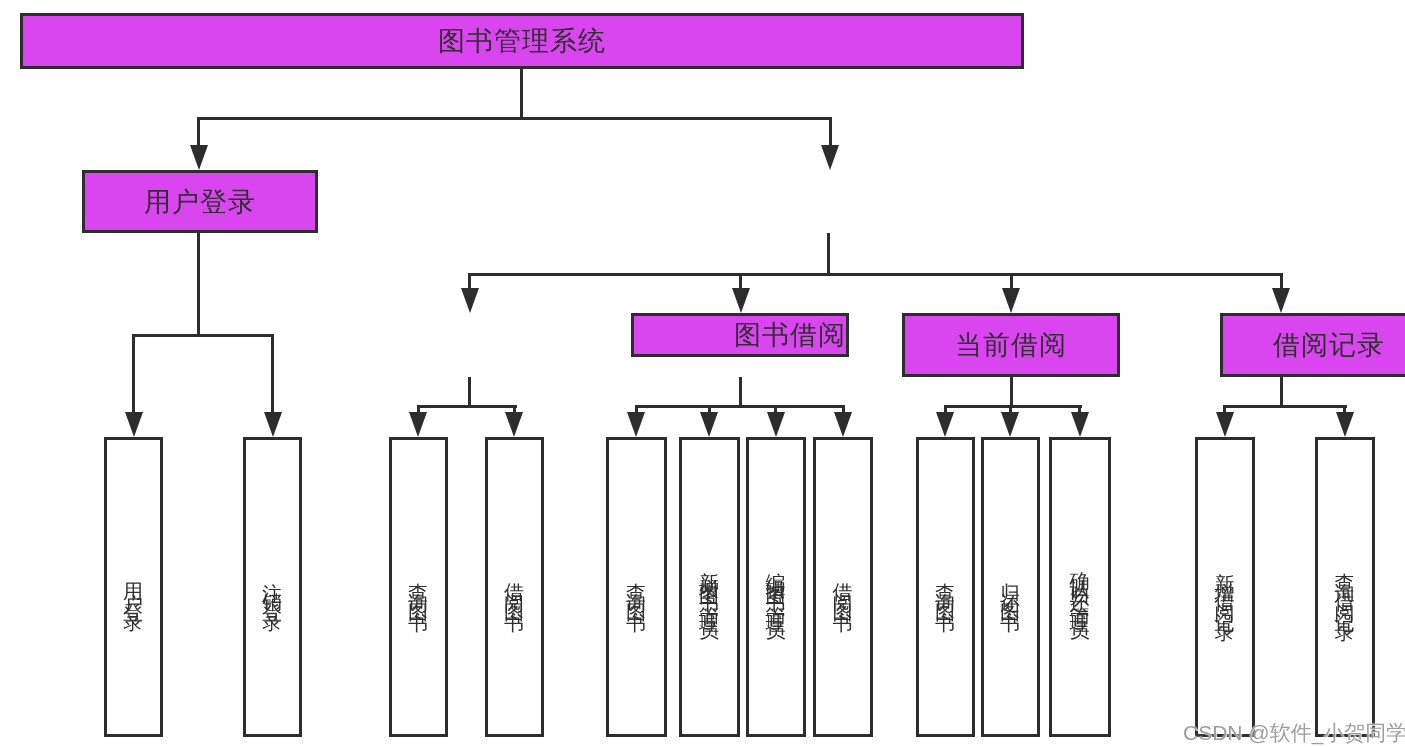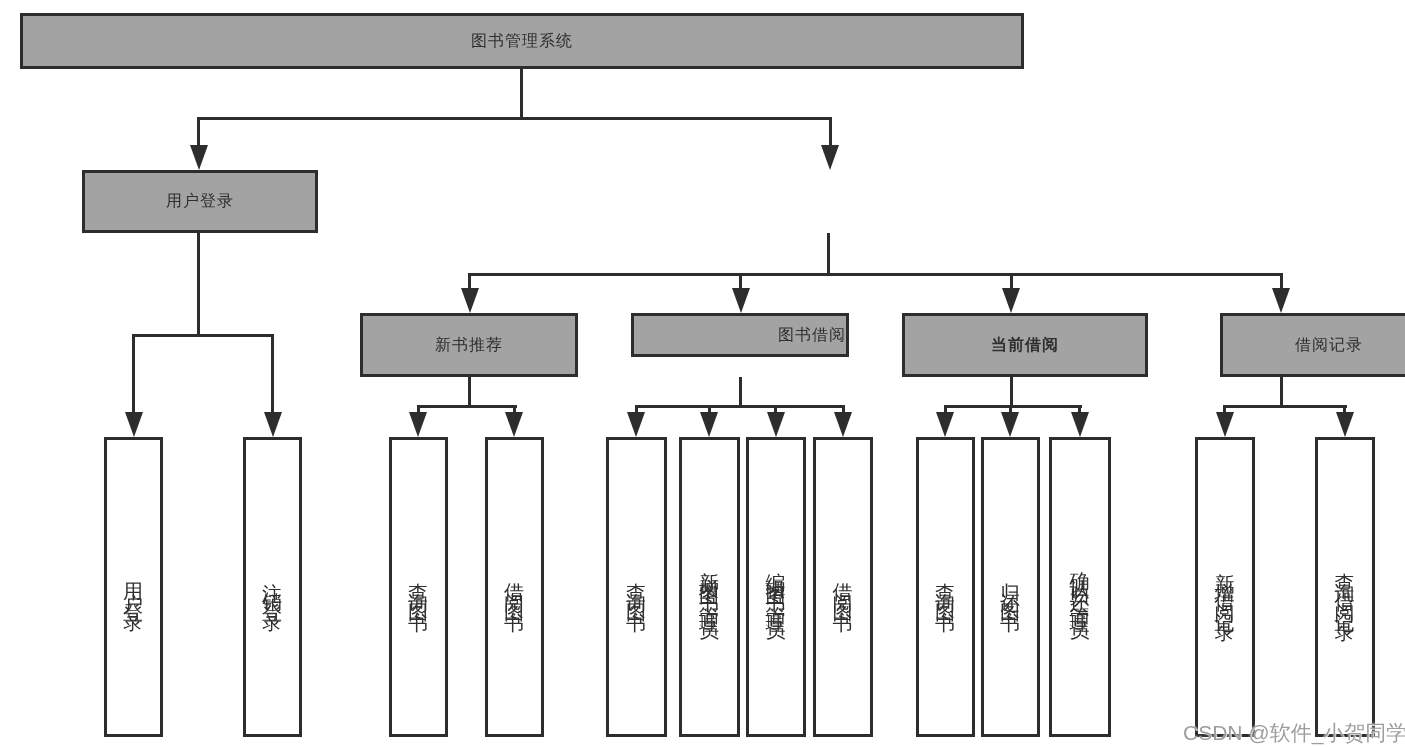--- a/index.html
+++ b/index.html
@@ -21,23 +21,23 @@
   .hl{position:absolute;height:3px;background:var(--line);}
   .arr{position:absolute;width:0;height:0;
        border-left:9px solid transparent;
        border-right:9px solid transparent;
        border-top:25px solid var(--line);}
   
   .node{
     position:absolute;
     box-sizing:border-box;
     border:3px solid var(--line);
-    background:#a3a3a3;
+    background:#d946ef;
     display:flex;align-items:center;justify-content:center;
-    font-size:16px;color:var(--text);
+    font-size:27px;color:var(--text);
     letter-spacing:1px;
     white-space:nowrap;
   }
   .vnode{
     position:absolute;
     box-sizing:border-box;
     border:3px solid var(--line);
     background:#fff;
     display:flex;align-items:center;justify-content:center;
     writing-mode:vertical-rl;
@@ -122,27 +122,24 @@
   <div class="arr" style="left:1336px;top:412px;"></div>
 
   <div class="node" style="left:20px;top:13px;width:1004px;height:56px;">
     <span>图书管理系统</span>
   </div>
 
   <div class="node" style="left:82px;top:170px;width:236px;height:63px;">
     <span>用户登录</span>
   </div>
 
-  <div class="node" style="left:360px;top:313px;width:218px;height:64px;">
-    <span>新书推荐</span>
-  </div>
   <div class="node" style="left:631px;top:313px;width:218px;height:44px;justify-content:flex-end;">
     <span>图书借阅</span>
   </div>
-  <div class="node" style="left:902px;top:313px;width:246px;height:64px;font-weight:bold;">
+  <div class="node" style="left:902px;top:313px;width:218px;height:64px;">
     <span>当前借阅</span>
   </div>
   <div class="node" style="left:1172px;top:313px;width:218px;height:64px;margin-left:48px;">
     <span>借阅记录</span>
   </div>
 
   <div class="vnode" style="left:104px;top:437px;width:59px;height:300px;">用户登录</div>
   <div class="vnode" style="left:243px;top:437px;width:59px;height:300px;">注销登录</div>
 
   <div class="vnode" style="left:389px;top:437px;width:59px;height:300px;">查询图书</div>

